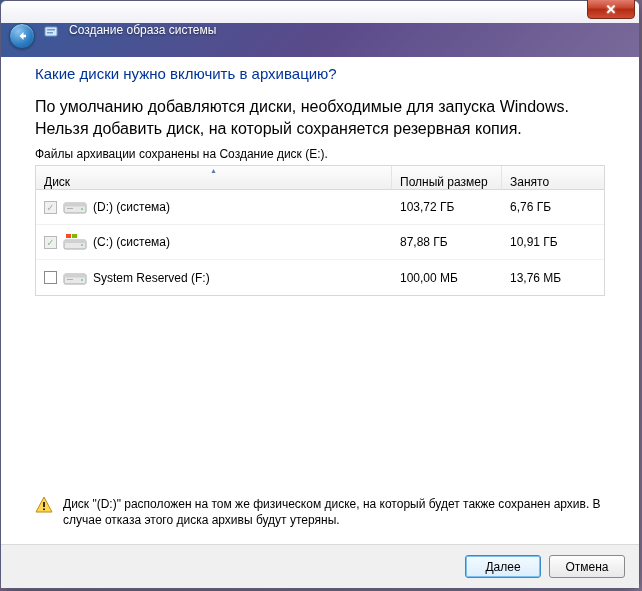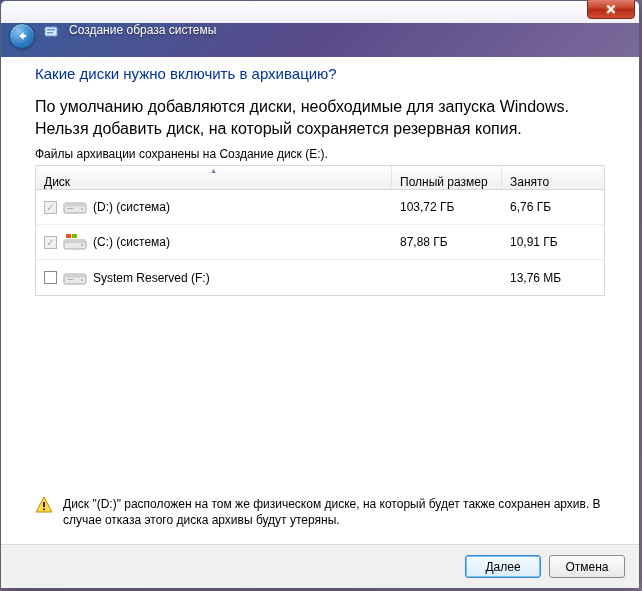--- a/index.html
+++ b/index.html
@@ -285,20 +285,21 @@
             <div class="cell col-disk">
               <span class="chk"></span>
               <span class="drive-icon"><svg class="drive-svg" viewBox="0 0 24 20">
                   <rect x="1" y="6" width="22" height="10" rx="1.5" fill="#e8e8e8" stroke="#a8a8a8"></rect>
                   <rect x="1" y="6" width="22" height="3.5" fill="#d0d0d0"></rect>
                   <circle cx="19" cy="12" r="1" fill="#7aca7a"></circle>
                   <rect x="4" y="11" width="6" height="1" fill="#b0b0b0"></rect>
                 </svg></span>
               <span>System Reserved (F:)</span>
             </div>
+            <div class="cell col-size">100,00 МБ</div>
             <div class="cell col-used">13,76 МБ</div>
           </div>
         </div>
     </div>
 
     <div class="warning-area">
       <div class="warn-icon">
         <svg width="18" height="18" viewBox="0 0 18 18">
             <path d="M9 1 L17 16 L1 16 Z" fill="#ffd850" stroke="#c08a10" stroke-width="1"></path>
             <rect x="8.2" y="6" width="1.6" height="5" fill="#000"></rect>

